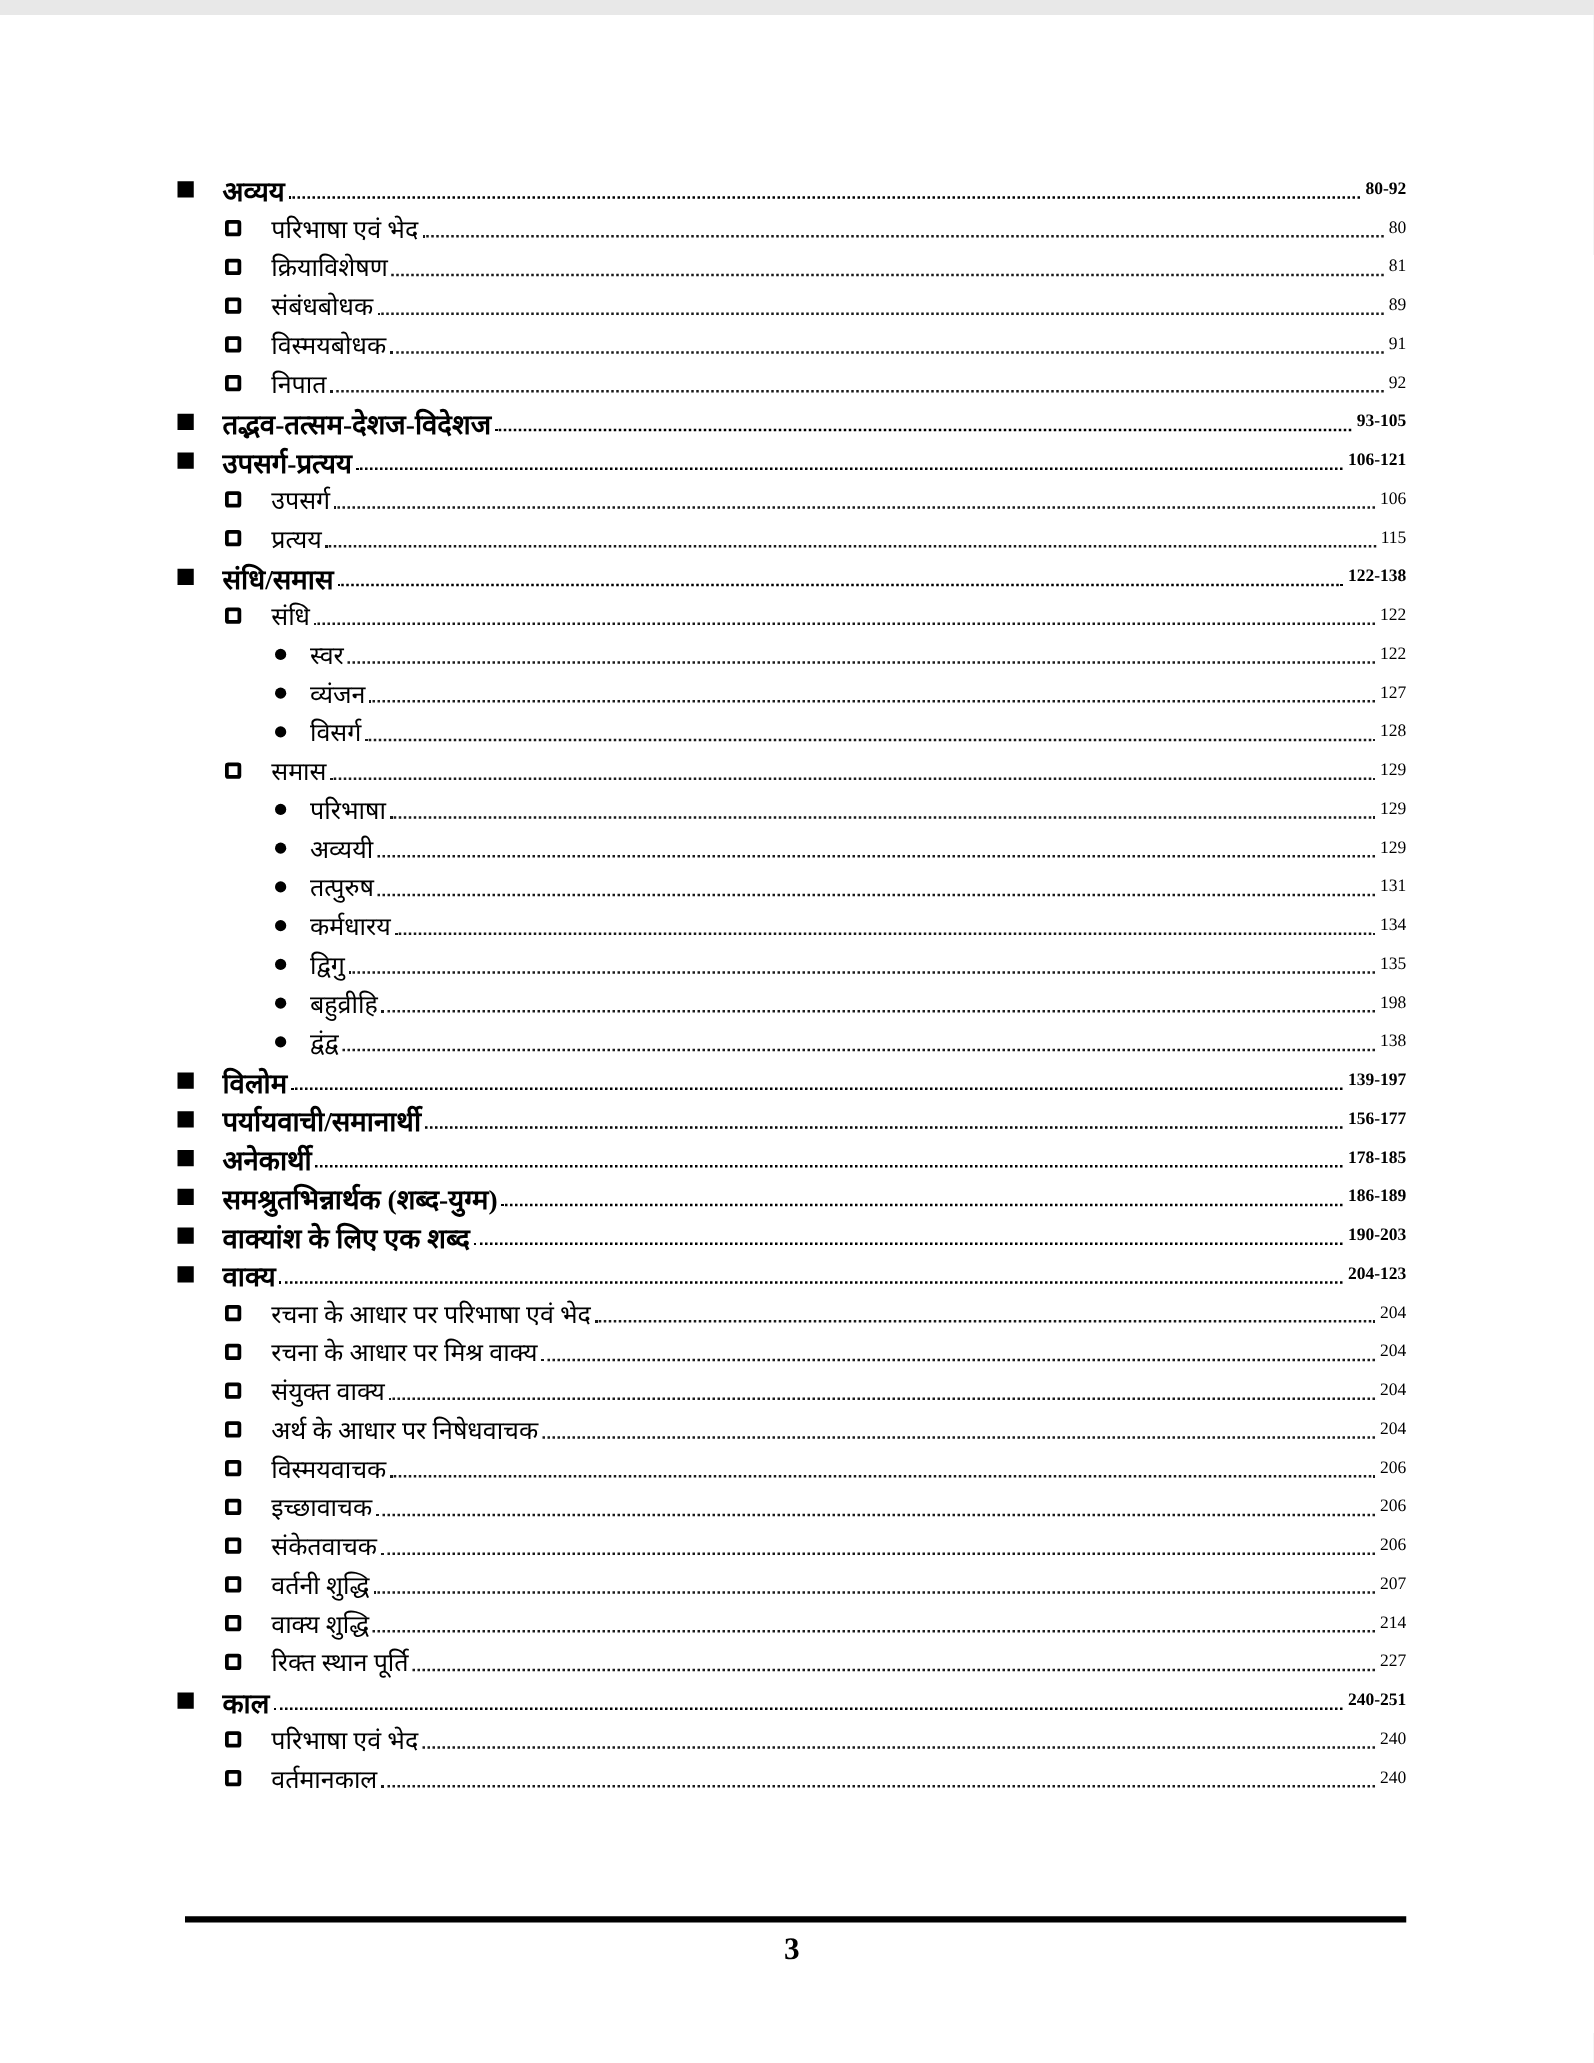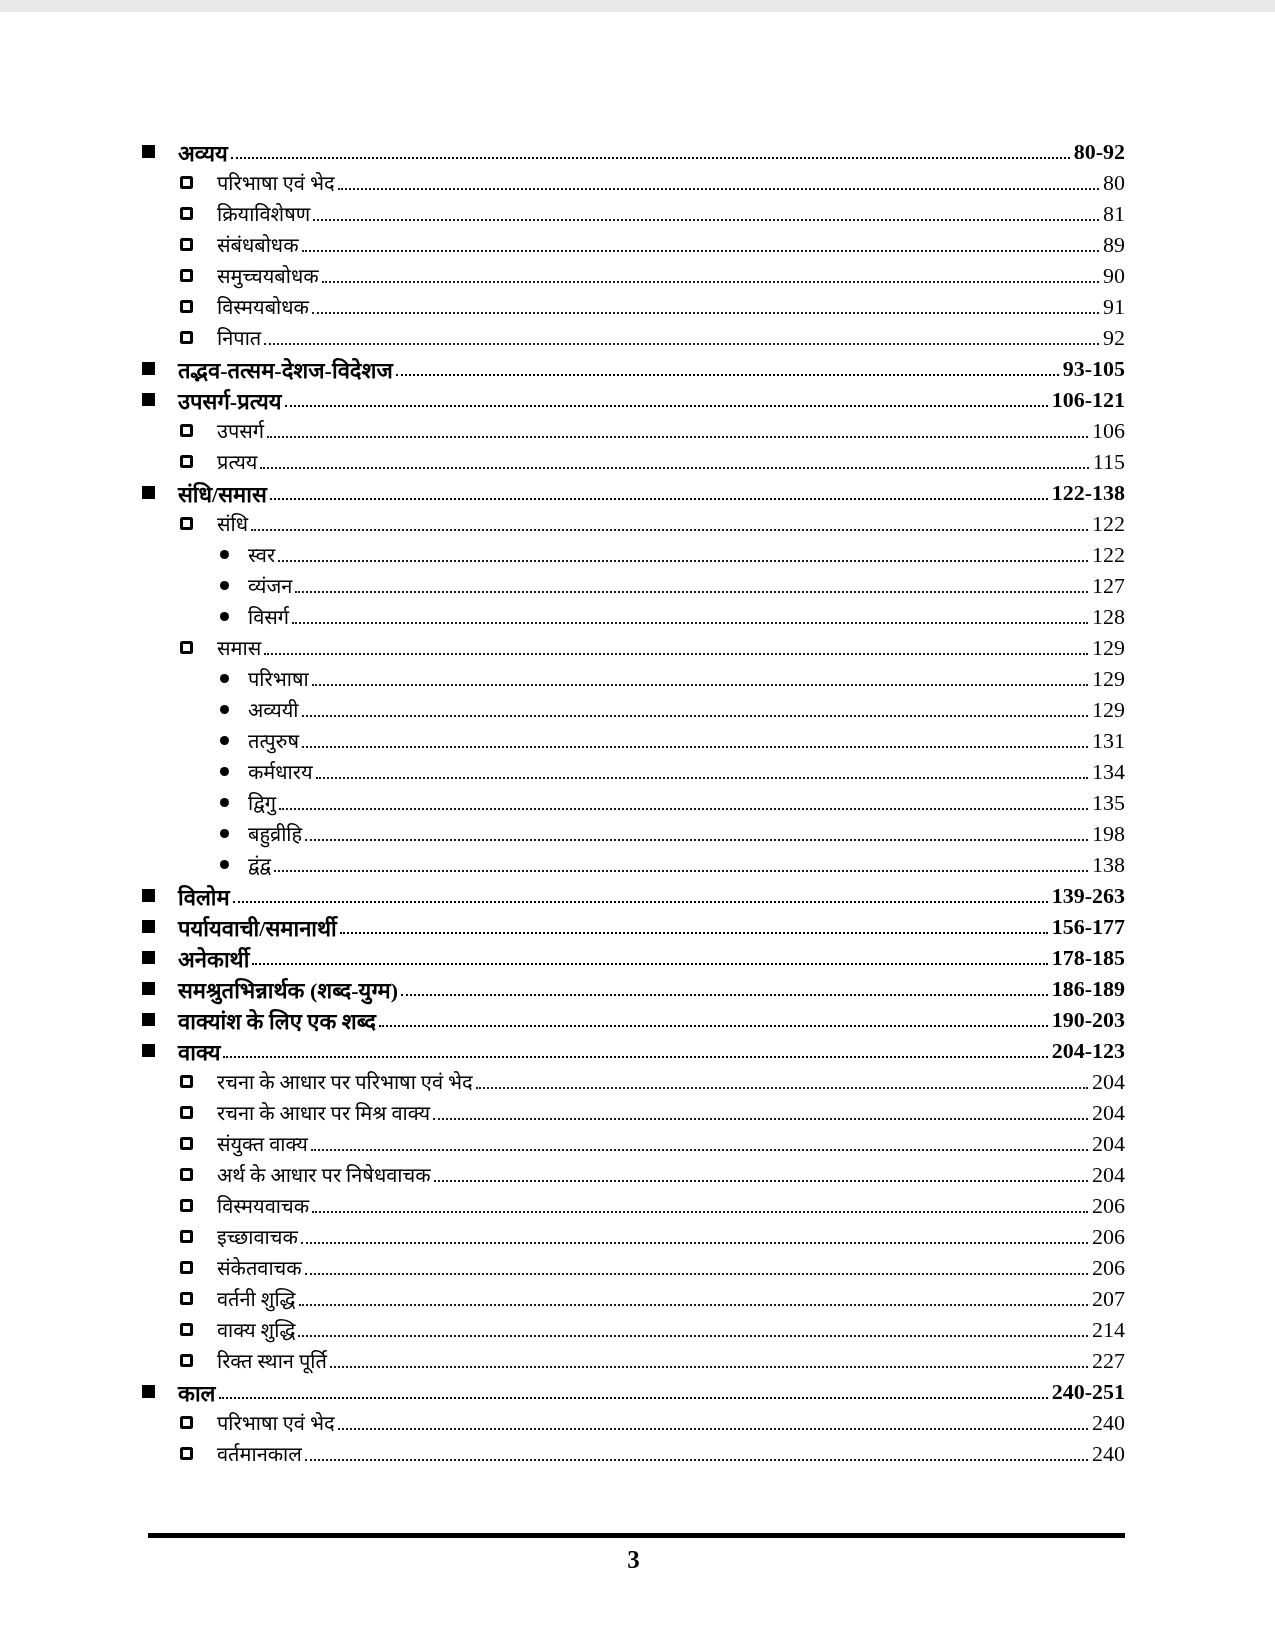--- a/index.html
+++ b/index.html
@@ -46,21 +46,21 @@
     min-width:16px;
     height:13px;
     margin:0 4px 0 3px;
     border-bottom:2px dotted #1a1a1a;
   }
   .lvl1 .leader { border-bottom:2.6px dotted #000; }
 
   .pagenum {
     flex:0 0 auto;
     white-space:nowrap;
-    font-size:22px;
+    font-size:14px;
   }
   .lvl1 .pagenum { font-weight:bold; }
 
   .rule {
     position:absolute;
     left:148px; right:150px; top:1521px;
     height:5px; background:#000;
   }
   .folio {
     position:absolute;
@@ -94,26 +94,20 @@
     <span class="pagenum">81</span>
   </div>
       <div class="row lvl2">
     <span class="marker"></span>
     <span class="label">संबंधबोधक</span>
     <span class="leader"></span>
     <span class="pagenum">89</span>
   </div>
       <div class="row lvl2">
     <span class="marker"></span>
-    <span class="label">समुच्चयबोधक</span>
-    <span class="leader"></span>
-    <span class="pagenum">90</span>
-  </div>
-      <div class="row lvl2">
-    <span class="marker"></span>
     <span class="label">विस्मयबोधक</span>
     <span class="leader"></span>
     <span class="pagenum">91</span>
   </div>
       <div class="row lvl2">
     <span class="marker"></span>
     <span class="label">निपात</span>
     <span class="leader"></span>
     <span class="pagenum">92</span>
   </div>
@@ -216,21 +210,21 @@
       <div class="row lvl3">
     <span class="marker"></span>
     <span class="label">द्वंद्व</span>
     <span class="leader"></span>
     <span class="pagenum">138</span>
   </div>
       <div class="row lvl1">
     <span class="marker"></span>
     <span class="label">विलोम</span>
     <span class="leader"></span>
-    <span class="pagenum">139-263</span>
+    <span class="pagenum">139-197</span>
   </div>
       <div class="row lvl1">
     <span class="marker"></span>
     <span class="label">पर्यायवाची/समानार्थी</span>
     <span class="leader"></span>
     <span class="pagenum">156-177</span>
   </div>
       <div class="row lvl1">
     <span class="marker"></span>
     <span class="label">अनेकार्थी</span>

